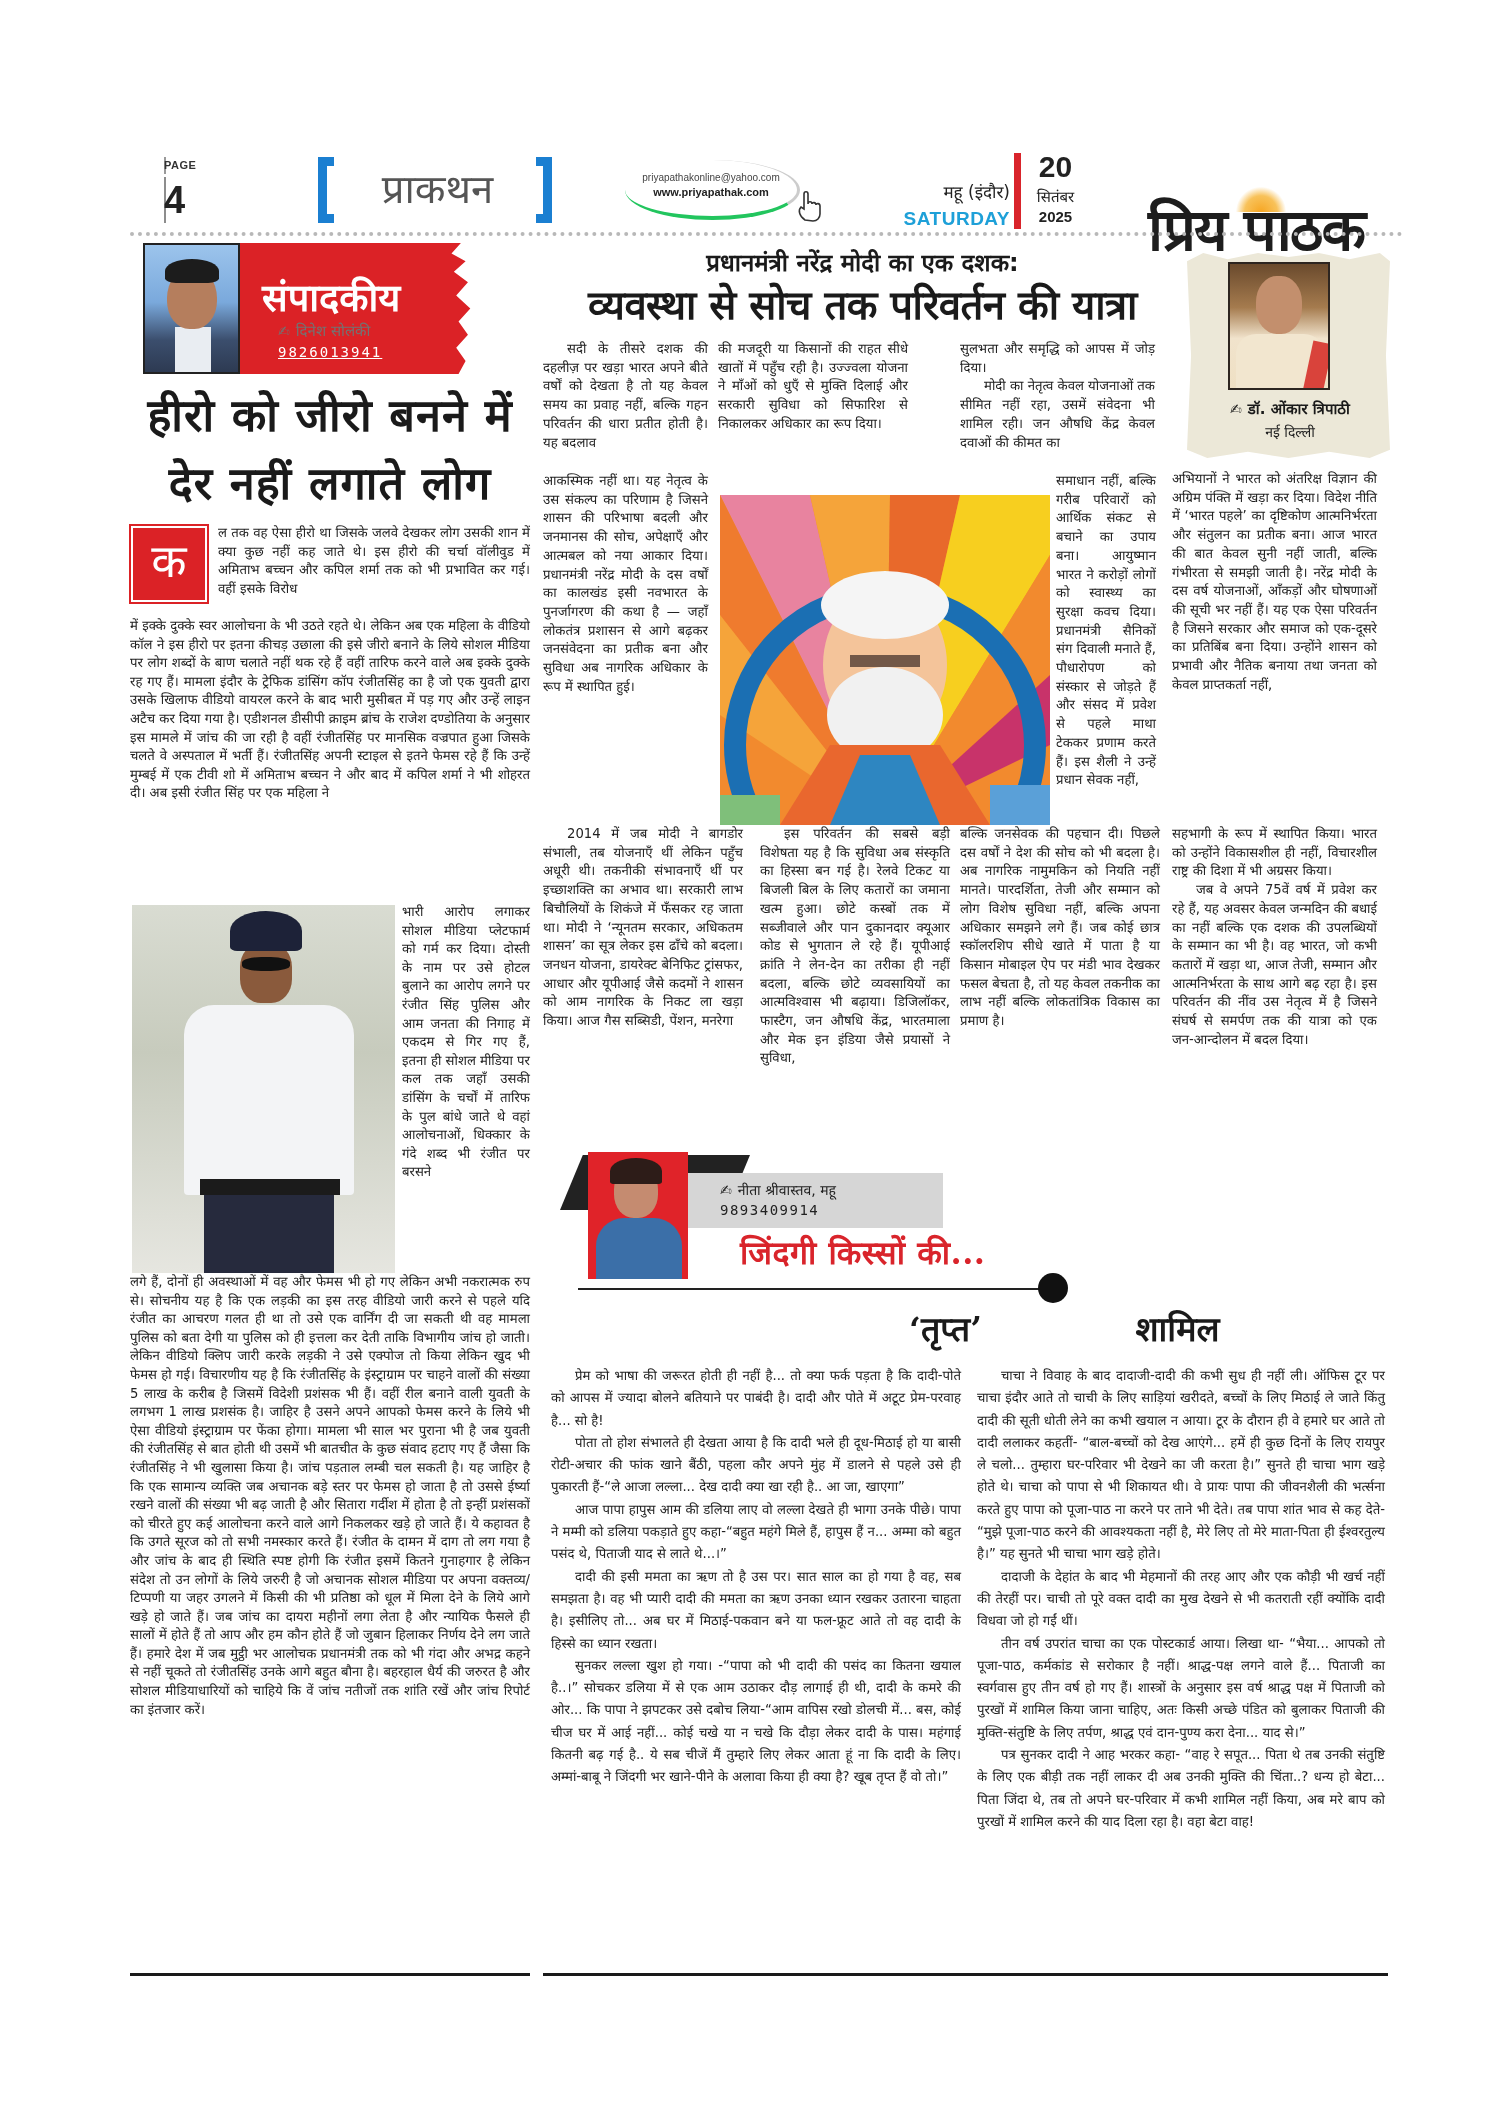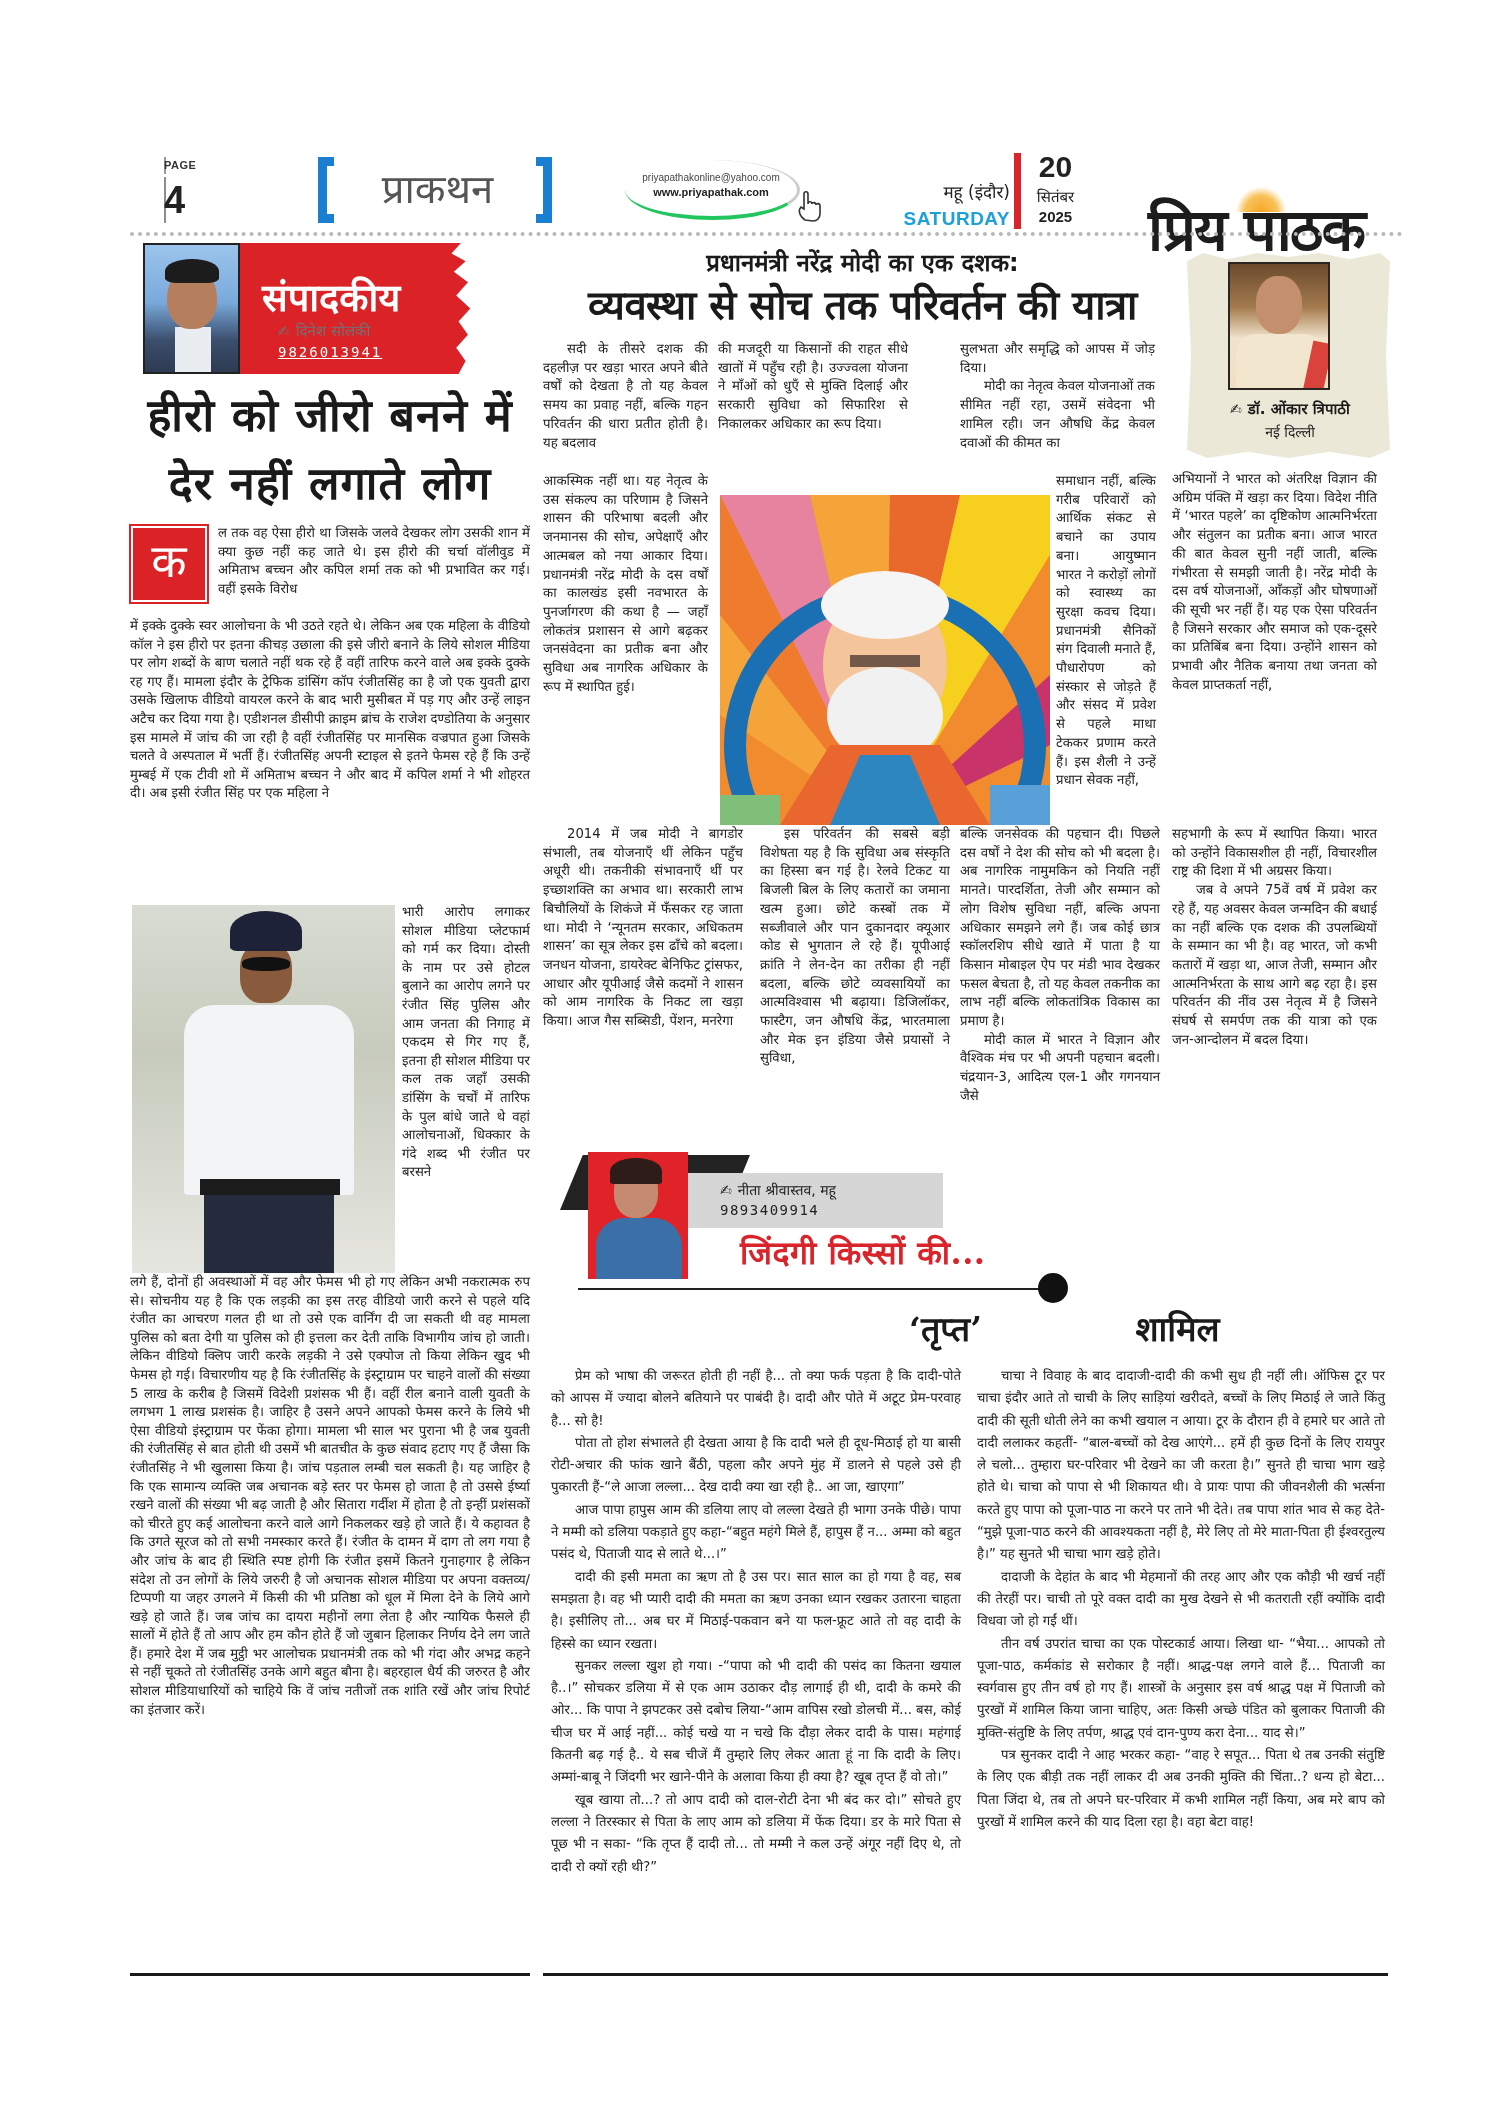--- a/index.html
+++ b/index.html
@@ -229,21 +229,20 @@
   <span class="pen-icon">✍</span><span>डॉ. ओंकार त्रिपाठी</span>
 </div>
 <div class="abs sa-city">नई दिल्ली</div>
 
 <p class="abs mcol m4a">अभियानों ने भारत को अंतरिक्ष विज्ञान की अग्रिम पंक्ति में खड़ा कर दिया। विदेश नीति में ‘भारत पहले’ का दृष्टिकोण आत्मनिर्भरता और संतुलन का प्रतीक बना। आज भारत की बात केवल सुनी नहीं जाती, बल्कि गंभीरता से समझी जाती है। नरेंद्र मोदी के दस वर्ष योजनाओं, आँकड़ों और घोषणाओं की सूची भर नहीं हैं। यह एक ऐसा परिवर्तन है जिसने सरकार और समाज को एक-दूसरे का प्रतिबिंब बना दिया। उन्होंने शासन को प्रभावी और नैतिक बनाया तथा जनता को केवल प्राप्तकर्ता नहीं,</p>
 
 <p class="abs mcol m1c indent">2014 में जब मोदी ने बागडोर संभाली, तब योजनाएँ थीं लेकिन पहुँच अधूरी थी। तकनीकी संभावनाएँ थीं पर इच्छाशक्ति का अभाव था। सरकारी लाभ बिचौलियों के शिकंजे में फँसकर रह जाता था। मोदी ने ‘न्यूनतम सरकार, अधिकतम शासन’ का सूत्र लेकर इस ढाँचे को बदला। जनधन योजना, डायरेक्ट बेनिफिट ट्रांसफर, आधार और यूपीआई जैसे कदमों ने शासन को आम नागरिक के निकट ला खड़ा किया। आज गैस सब्सिडी, पेंशन, मनरेगा</p>
 <p class="abs mcol m2c indent">इस परिवर्तन की सबसे बड़ी विशेषता यह है कि सुविधा अब संस्कृति का हिस्सा बन गई है। रेलवे टिकट या बिजली बिल के लिए कतारों का जमाना खत्म हुआ। छोटे कस्बों तक में सब्जीवाले और पान दुकानदार क्यूआर कोड से भुगतान ले रहे हैं। यूपीआई क्रांति ने लेन-देन का तरीका ही नहीं बदला, बल्कि छोटे व्यवसायियों का आत्मविश्वास भी बढ़ाया। डिजिलॉकर, फास्टैग, जन औषधि केंद्र, भारतमाला और मेक इन इंडिया जैसे प्रयासों ने सुविधा,</p>
 <div class="abs mcol m3c">
   <p>बल्कि जनसेवक की पहचान दी। पिछले दस वर्षों ने देश की सोच को भी बदला है। अब नागरिक नामुमकिन को नियति नहीं मानते। पारदर्शिता, तेजी और सम्मान को लोग विशेष सुविधा नहीं, बल्कि अपना अधिकार समझने लगे हैं। जब कोई छात्र स्कॉलरशिप सीधे खाते में पाता है या किसान मोबाइल ऐप पर मंडी भाव देखकर फसल बेचता है, तो यह केवल तकनीक का लाभ नहीं बल्कि लोकतांत्रिक विकास का प्रमाण है।</p>
-  <p class="indent">मोदी काल में भारत ने विज्ञान और वैश्विक मंच पर भी अपनी पहचान बदली। चंद्रयान-3, आदित्य एल-1 और गगनयान जैसे</p>
 </div>
 <div class="abs mcol m4c">
   <p>सहभागी के रूप में स्थापित किया। भारत को उन्होंने विकासशील ही नहीं, विचारशील राष्ट्र की दिशा में भी अग्रसर किया।</p>
   <p class="indent">जब वे अपने 75वें वर्ष में प्रवेश कर रहे हैं, यह अवसर केवल जन्मदिन की बधाई का नहीं बल्कि एक दशक की उपलब्धियों के सम्मान का भी है। वह भारत, जो कभी कतारों में खड़ा था, आज तेजी, सम्मान और आत्मनिर्भरता के साथ आगे बढ़ रहा है। इस परिवर्तन की नींव उस नेतृत्व में है जिसने संघर्ष से समर्पण तक की यात्रा को एक जन-आन्दोलन में बदल दिया।</p>
 </div>
 
 <div class="abs nk-black"></div>
 <div class="abs nk-grey"></div>
 <div class="abs nk-photo">
   <div class="saree"></div>
@@ -258,21 +257,20 @@
 <div class="abs series-line"></div>
 <div class="abs series-dot"></div>
 
 <div class="abs story-title st1">‘तृप्त’</div>
 <div class="abs scol s1">
   <p class="indent">प्रेम को भाषा की जरूरत होती ही नहीं है... तो क्या फर्क पड़ता है कि दादी-पोते को आपस में ज्यादा बोलने बतियाने पर पाबंदी है। दादी और पोते में अटूट प्रेम-परवाह है... सो है!</p>
   <p class="indent">पोता तो होश संभालते ही देखता आया है कि दादी भले ही दूध-मिठाई हो या बासी रोटी-अचार की फांक खाने बैंठी, पहला कौर अपने मुंह में डालने से पहले उसे ही पुकारती हैं-“ले आजा लल्ला... देख दादी क्या खा रही है.. आ जा, खाएगा”</p>
   <p class="indent">आज पापा हापुस आम की डलिया लाए वो लल्ला देखते ही भागा उनके पीछे। पापा ने मम्मी को डलिया पकड़ाते हुए कहा-“बहुत महंगे मिले हैं, हापुस हैं न... अम्मा को बहुत पसंद थे, पिताजी याद से लाते थे...।”</p>
   <p class="indent">दादी की इसी ममता का ऋण तो है उस पर। सात साल का हो गया है वह, सब समझता है। वह भी प्यारी दादी की ममता का ऋण उनका ध्यान रखकर उतारना चाहता है। इसीलिए तो... अब घर में मिठाई-पकवान बने या फल-फ्रूट आते तो वह दादी के हिस्से का ध्यान रखता।</p>
   <p class="indent">सुनकर लल्ला खुश हो गया। -“पापा को भी दादी की पसंद का कितना खयाल है..।” सोचकर डलिया में से एक आम उठाकर दौड़ लागाई ही थी, दादी के कमरे की ओर... कि पापा ने झपटकर उसे दबोच लिया-“आम वापिस रखो डोलची में... बस, कोई चीज घर में आई नहीं... कोई चखे या न चखे कि दौड़ा लेकर दादी के पास। महंगाई कितनी बढ़ गई है.. ये सब चीजें मैं तुम्हारे लिए लेकर आता हूं ना कि दादी के लिए। अम्मां-बाबू ने जिंदगी भर खाने-पीने के अलावा किया ही क्या है? खूब तृप्त हैं वो तो।”</p>
-  <p class="indent">खूब खाया तो...? तो आप दादी को दाल-रोटी देना भी बंद कर दो।” सोचते हुए लल्ला ने तिरस्कार से पिता के लाए आम को डलिया में फेंक दिया। डर के मारे पिता से पूछ भी न सका- “कि तृप्त हैं दादी तो... तो मम्मी ने कल उन्हें अंगूर नहीं दिए थे, तो दादी रो क्यों रही थी?”</p>
 </div>
 
 <div class="abs story-title st2">शामिल</div>
 <div class="abs scol s2">
   <p class="indent">चाचा ने विवाह के बाद दादाजी-दादी की कभी सुध ही नहीं ली। ऑफिस टूर पर चाचा इंदौर आते तो चाची के लिए साड़ियां खरीदते, बच्चों के लिए मिठाई ले जाते किंतु दादी की सूती धोती लेने का कभी खयाल न आया। टूर के दौरान ही वे हमारे घर आते तो दादी ललाकर कहतीं- “बाल-बच्चों को देख आएंगे... हमें ही कुछ दिनों के लिए रायपुर ले चलो... तुम्हारा घर-परिवार भी देखने का जी करता है।” सुनते ही चाचा भाग खड़े होते थे। चाचा को पापा से भी शिकायत थी। वे प्रायः पापा की जीवनशैली की भर्त्सना करते हुए पापा को पूजा-पाठ ना करने पर ताने भी देते। तब पापा शांत भाव से कह देते- “मुझे पूजा-पाठ करने की आवश्यकता नहीं है, मेरे लिए तो मेरे माता-पिता ही ईश्वरतुल्य है।” यह सुनते भी चाचा भाग खड़े होते।</p>
   <p class="indent">दादाजी के देहांत के बाद भी मेहमानों की तरह आए और एक कौड़ी भी खर्च नहीं की तेरहीं पर। चाची तो पूरे वक्त दादी का मुख देखने से भी कतराती रहीं क्योंकि दादी विधवा जो हो गईं थीं।</p>
   <p class="indent">तीन वर्ष उपरांत चाचा का एक पोस्टकार्ड आया। लिखा था- “भैया... आपको तो पूजा-पाठ, कर्मकांड से सरोकार है नहीं। श्राद्ध-पक्ष लगने वाले हैं... पिताजी का स्वर्गवास हुए तीन वर्ष हो गए हैं। शास्त्रों के अनुसार इस वर्ष श्राद्ध पक्ष में पिताजी को पुरखों में शामिल किया जाना चाहिए, अतः किसी अच्छे पंडित को बुलाकर पिताजी की मुक्ति-संतुष्टि के लिए तर्पण, श्राद्ध एवं दान-पुण्य करा देना... याद से।”</p>
   <p class="indent">पत्र सुनकर दादी ने आह भरकर कहा- “वाह रे सपूत... पिता थे तब उनकी संतुष्टि के लिए एक बीड़ी तक नहीं लाकर दी अब उनकी मुक्ति की चिंता..? धन्य हो बेटा... पिता जिंदा थे, तब तो अपने घर-परिवार में कभी शामिल नहीं किया, अब मरे बाप को पुरखों में शामिल करने की याद दिला रहा है। वहा बेटा वाह!</p>
 </div>
 

